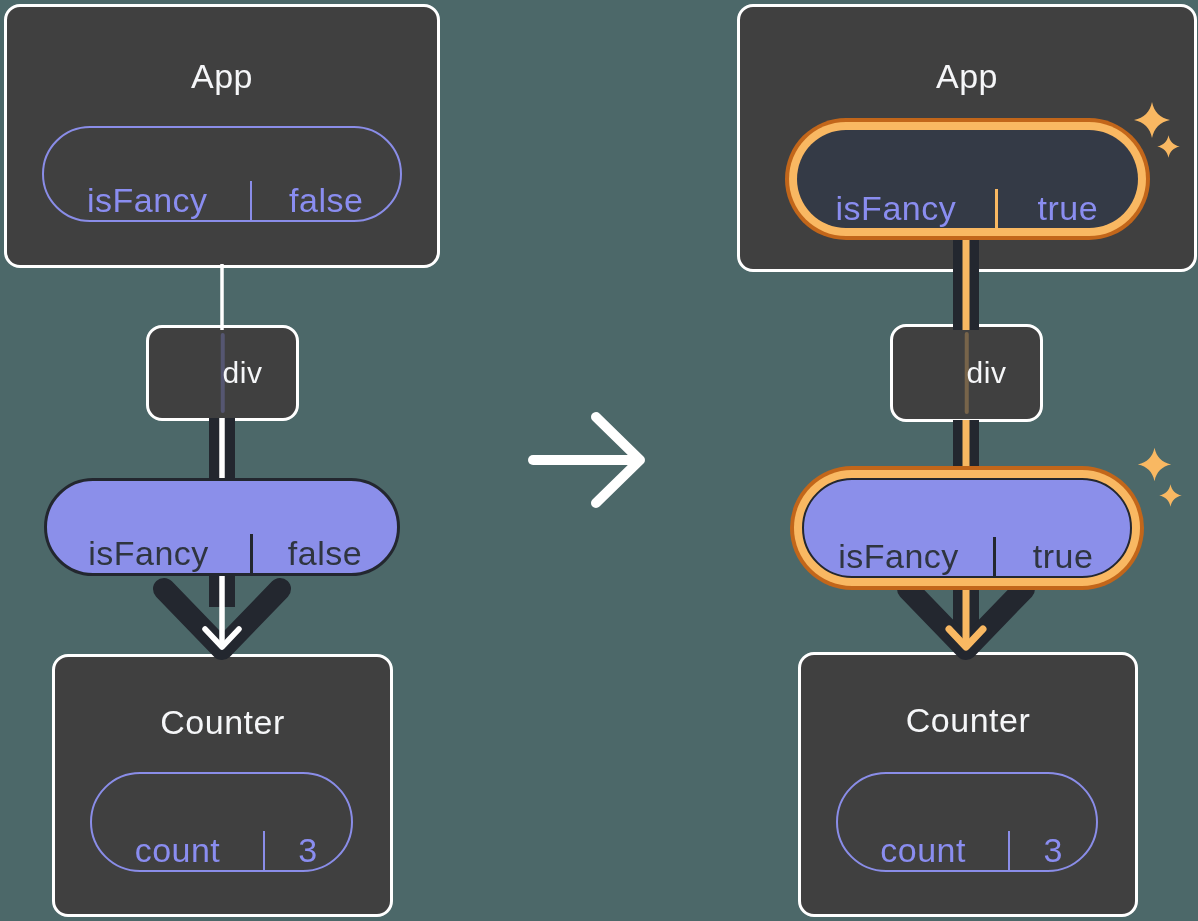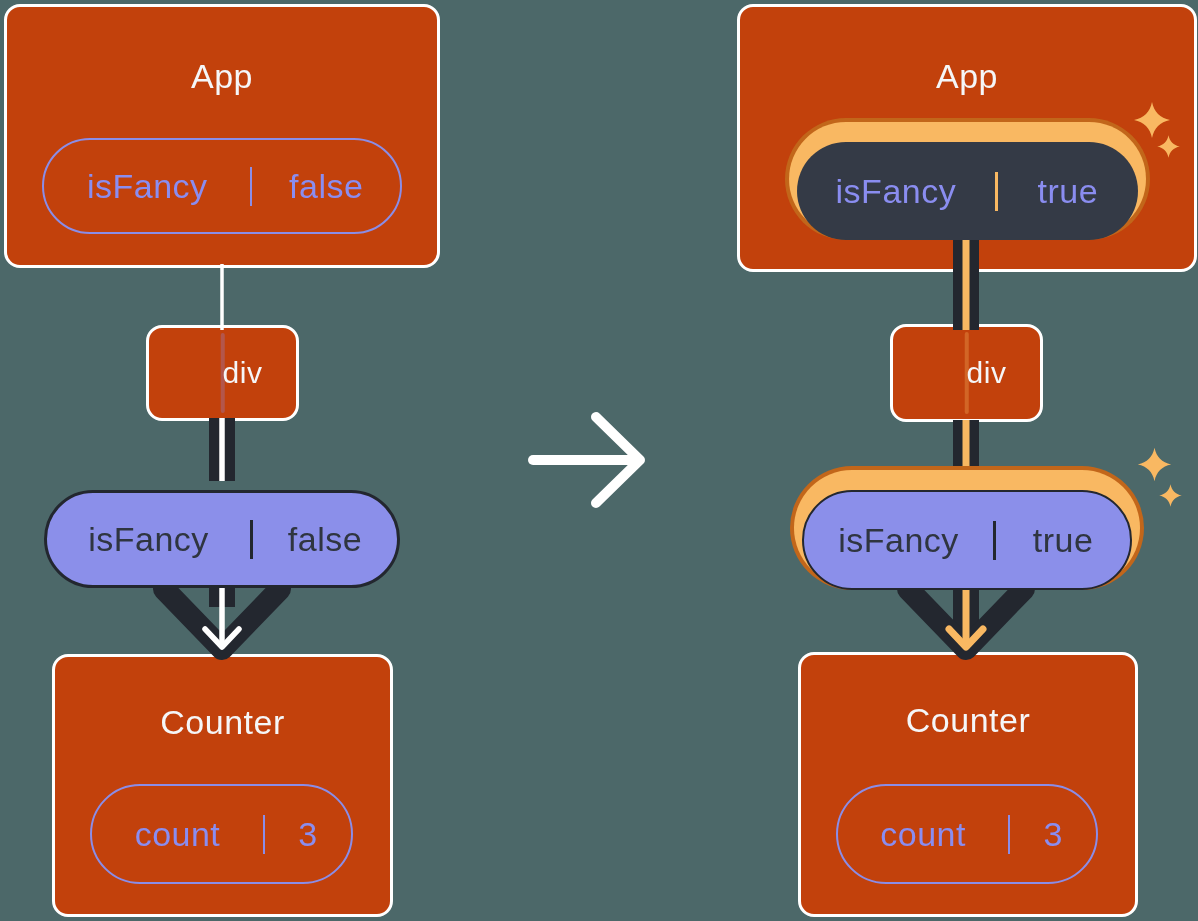--- a/index.html
+++ b/index.html
@@ -2,41 +2,41 @@
 <html><head>
 <meta charset="utf-8">
 <style>
   html,body{margin:0;padding:0;background:#4C6869;}
   .canvas{
     position:relative;width:1198px;height:921px;background:#4C6869;
     font-family:"Liberation Sans",sans-serif;overflow:hidden;
   }
   
   .card{
-    position:absolute;background:#c2410c;border:3.5px solid #FFFFFF;
+    position:absolute;background:#404040;border:3.5px solid #FFFFFF;
     border-radius:16px;box-sizing:border-box;z-index:1;
   }
   .card-title{
     color:#F5F6F8;font-size:34px;font-weight:500;text-align:center;
     letter-spacing:.5px;
   }
   .small-card{
     display:flex;align-items:center;justify-content:center;padding-left:40px;
   }
   .small-card .card-title{font-size:30px;position:relative;z-index:2;}
   .pass-line{
     position:absolute;left:50%;transform:translateX(-50%);
     top:5px;bottom:5px;width:4.5px;z-index:1;border-radius:2px;
   }
   .pass-line.purple{background:rgba(140,144,240,.28);}
   .pass-line.orange{background:rgba(249,184,98,.30);}
   
   .pill{
-    position:absolute;display:flex;align-items:center;box-sizing:border-box;
-    z-index:3;border-radius:60px;margin-top:12px;
+    position:absolute;display:flex;align-items:flex-end;box-sizing:border-box;
+    z-index:3;border-radius:60px;
   }
   .pill-cell{
     display:flex;align-items:center;justify-content:center;
     font-size:34px;letter-spacing:.5px;
   }
   .pill-cell.key{flex:0 0 58%;}
   .pill-cell.val{flex:1 1 auto;}
   .pill.outline{border:2.5px solid #8A8DE8;color:#8A8DF0;}
   .pill.outline .val{border-left:2.5px solid #8A8DE8;}
   .pill.filled{background:#8B8FEA;border:3px solid #23272F;color:#2F3540;}

